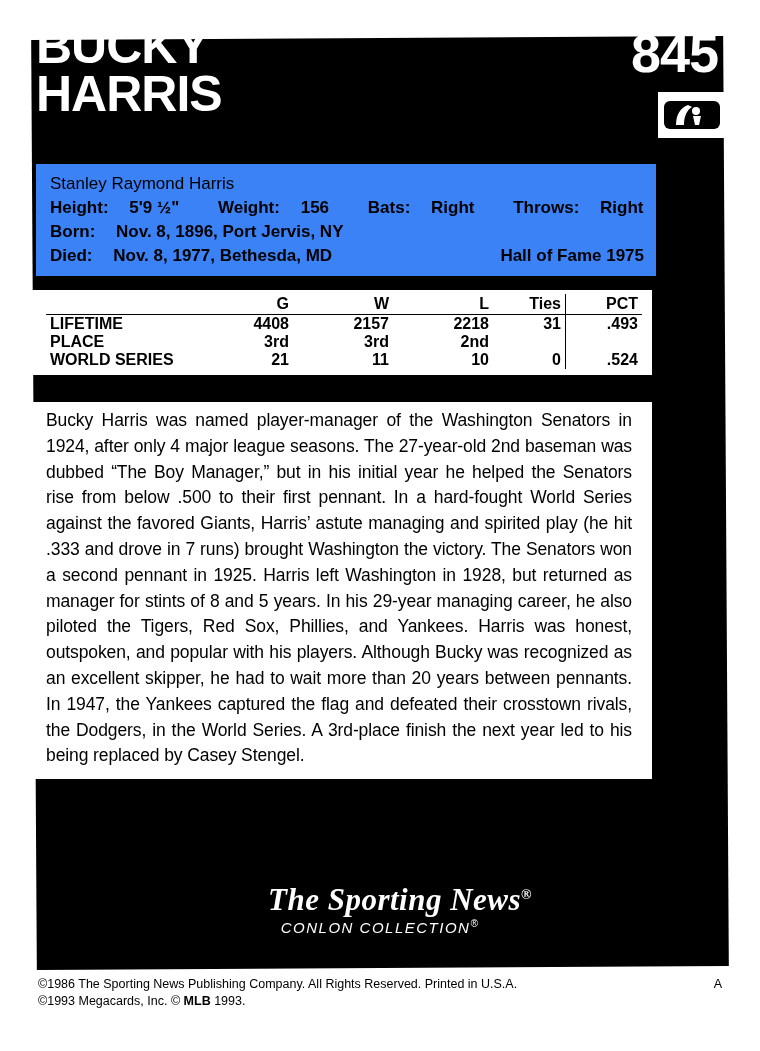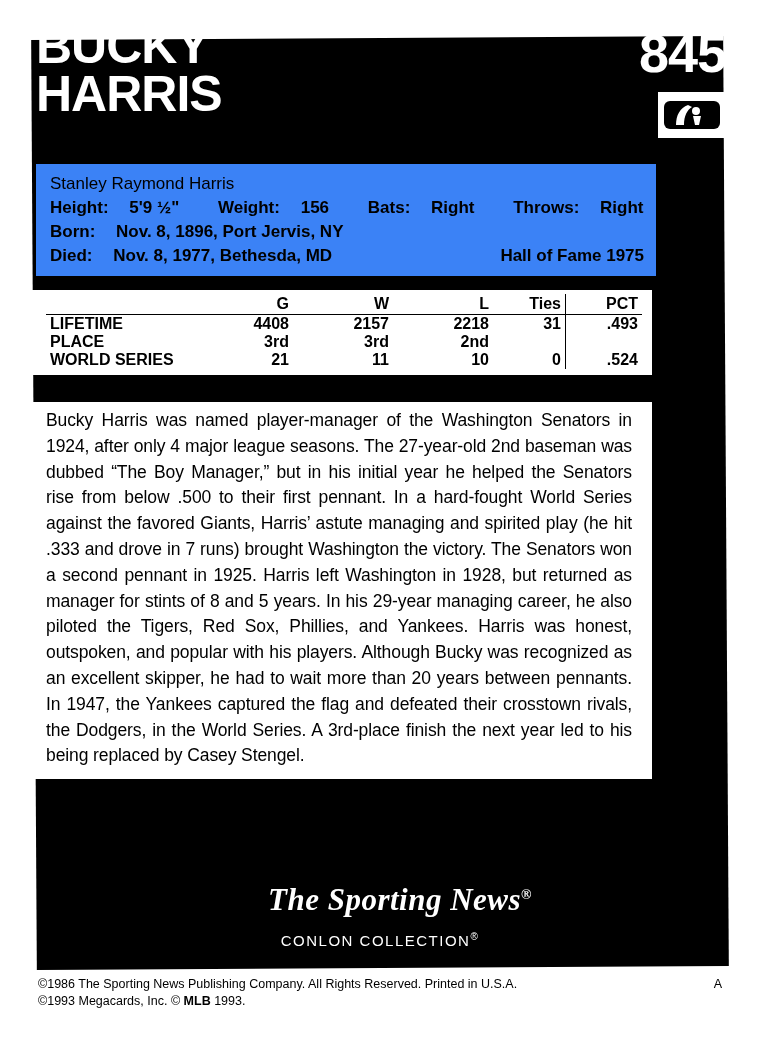--- a/index.html
+++ b/index.html
@@ -46,21 +46,21 @@
   .player-name {
     color: #ffffff;
     font-family: "Liberation Sans", sans-serif;
     font-weight: bold;
     font-size: 50px;
     line-height: 48px;
     letter-spacing: -1px;
   }
   .card-number {
     position: absolute;
-    right: 34px;
+    right: 42px;
     top: 26px;
     color: #ffffff;
     font-family: "Liberation Sans", sans-serif;
     font-weight: bold;
     font-size: 54px;
     line-height: 54px;
     letter-spacing: -1px;
     text-align: center;
   }
   .mlb-logo {
@@ -177,21 +177,22 @@
   }
   .tsn .reg {
     font-size: 14px;
     vertical-align: super;
     font-style: normal;
   }
   .conlon {
     font-family: "Liberation Sans", sans-serif;
     font-size: 15px;
     letter-spacing: 1.5px;
-    margin-top: 13px;
+    margin-top: 0;
+    font-style: italic;
   }
   .conlon .reg {
     font-size: 10px;
     vertical-align: super;
   }
 
   
   .copyright {
     position: absolute;
     left: 38px;

